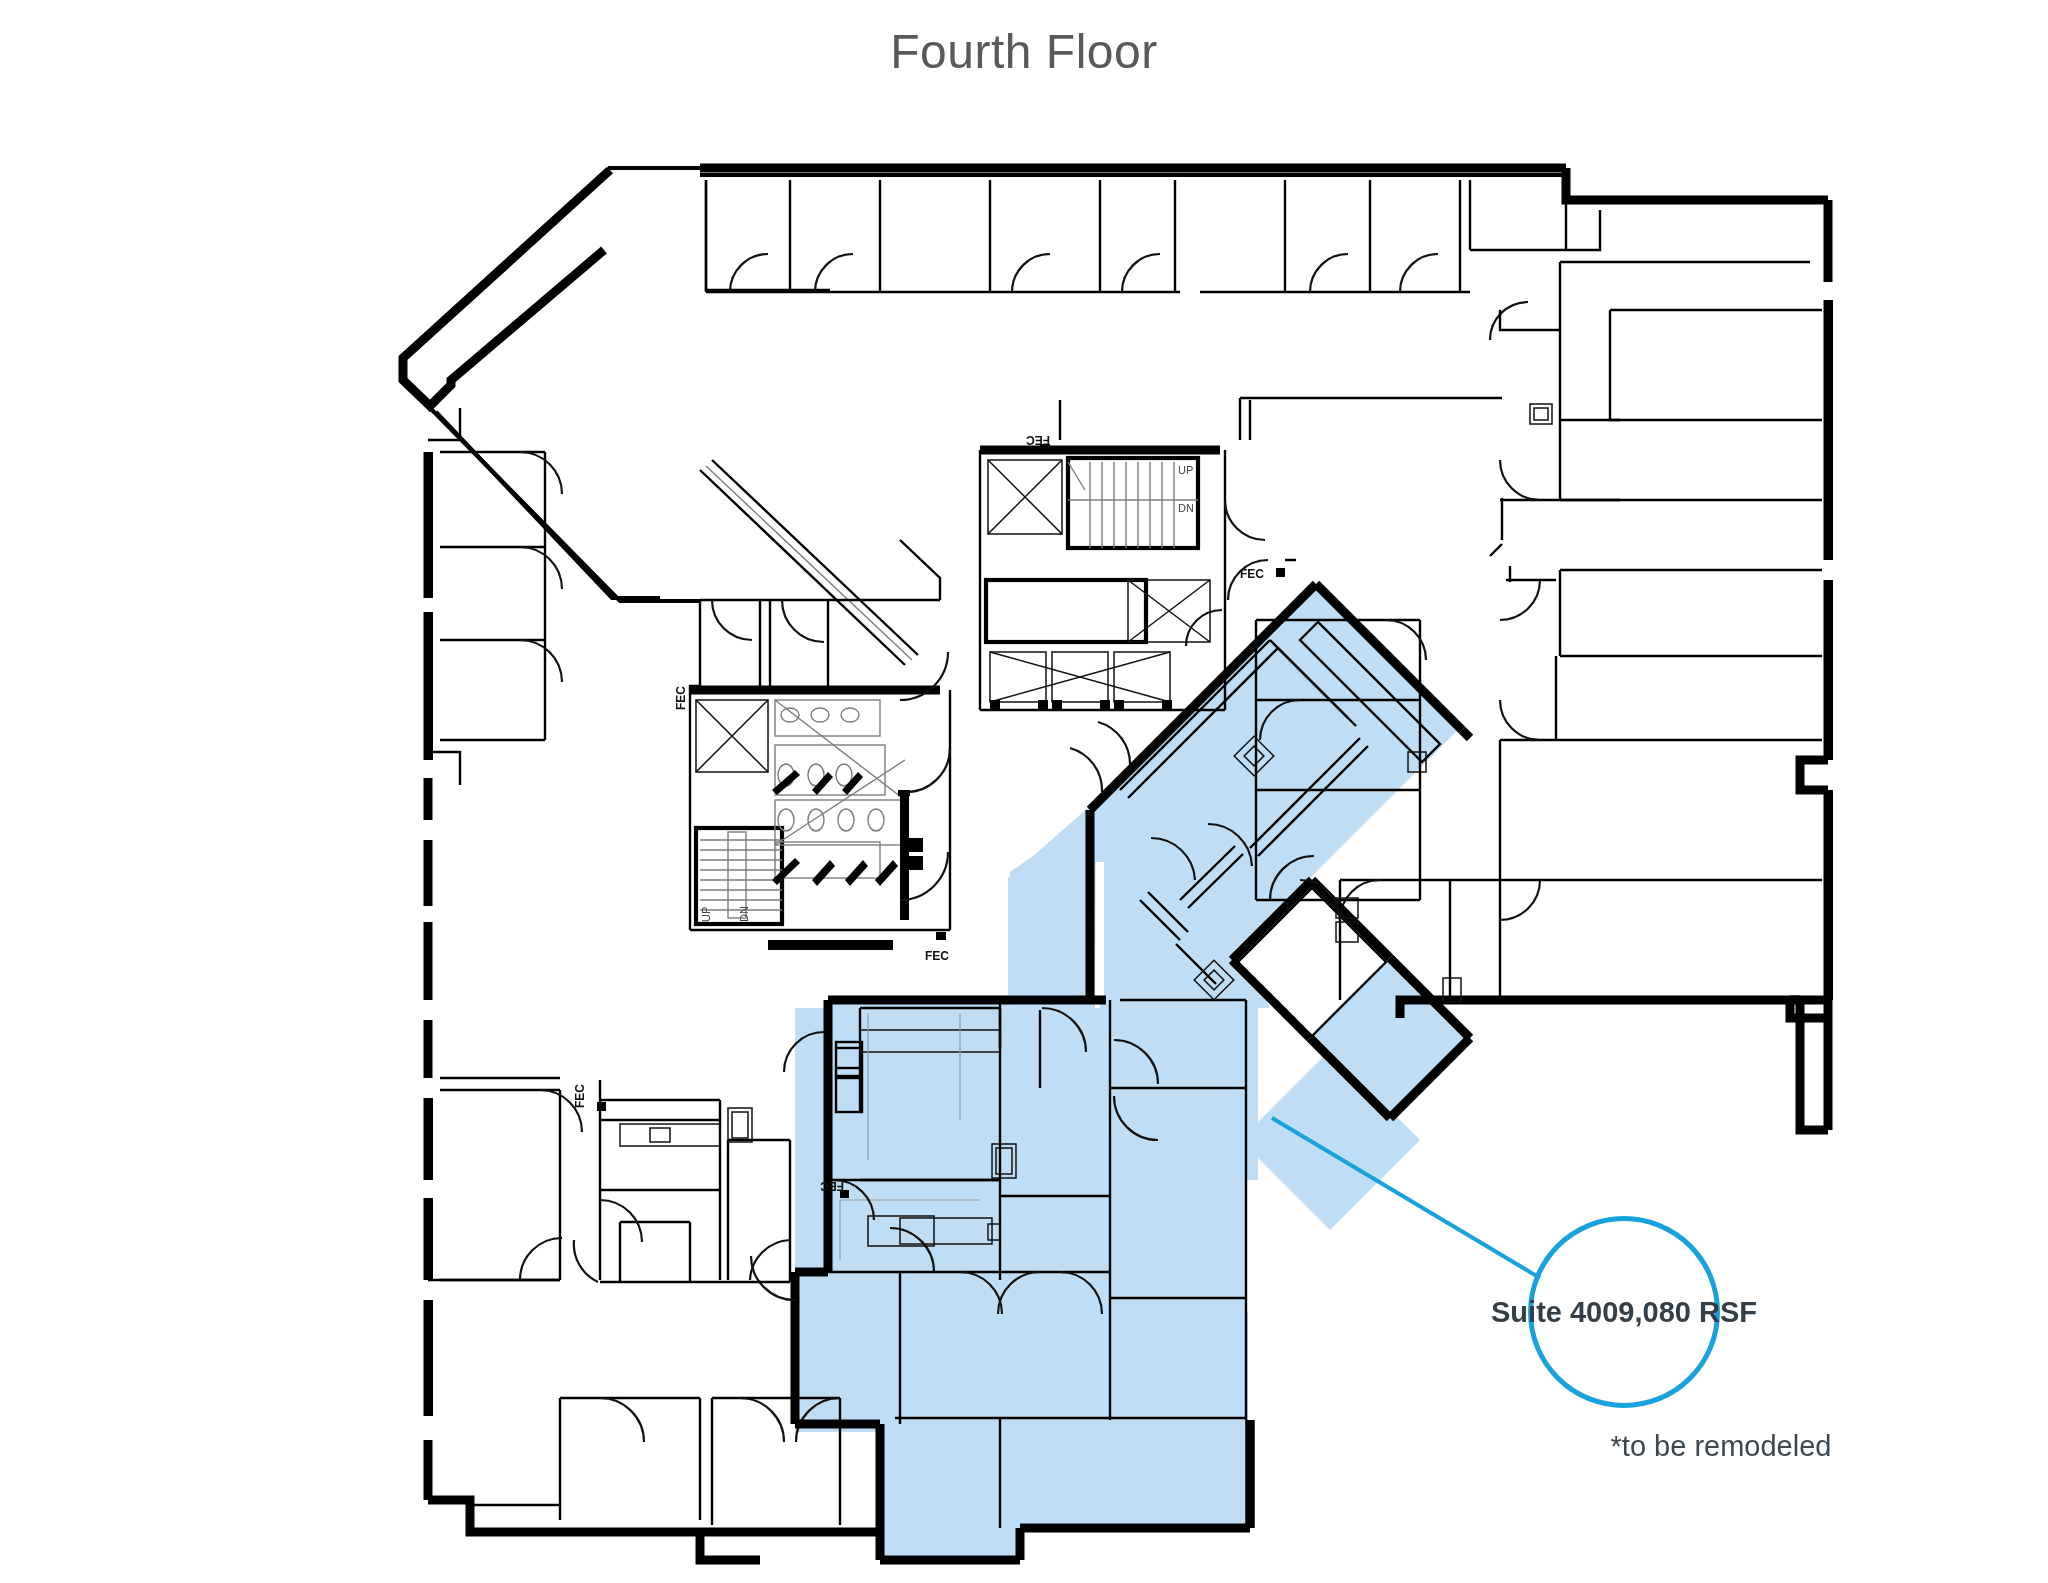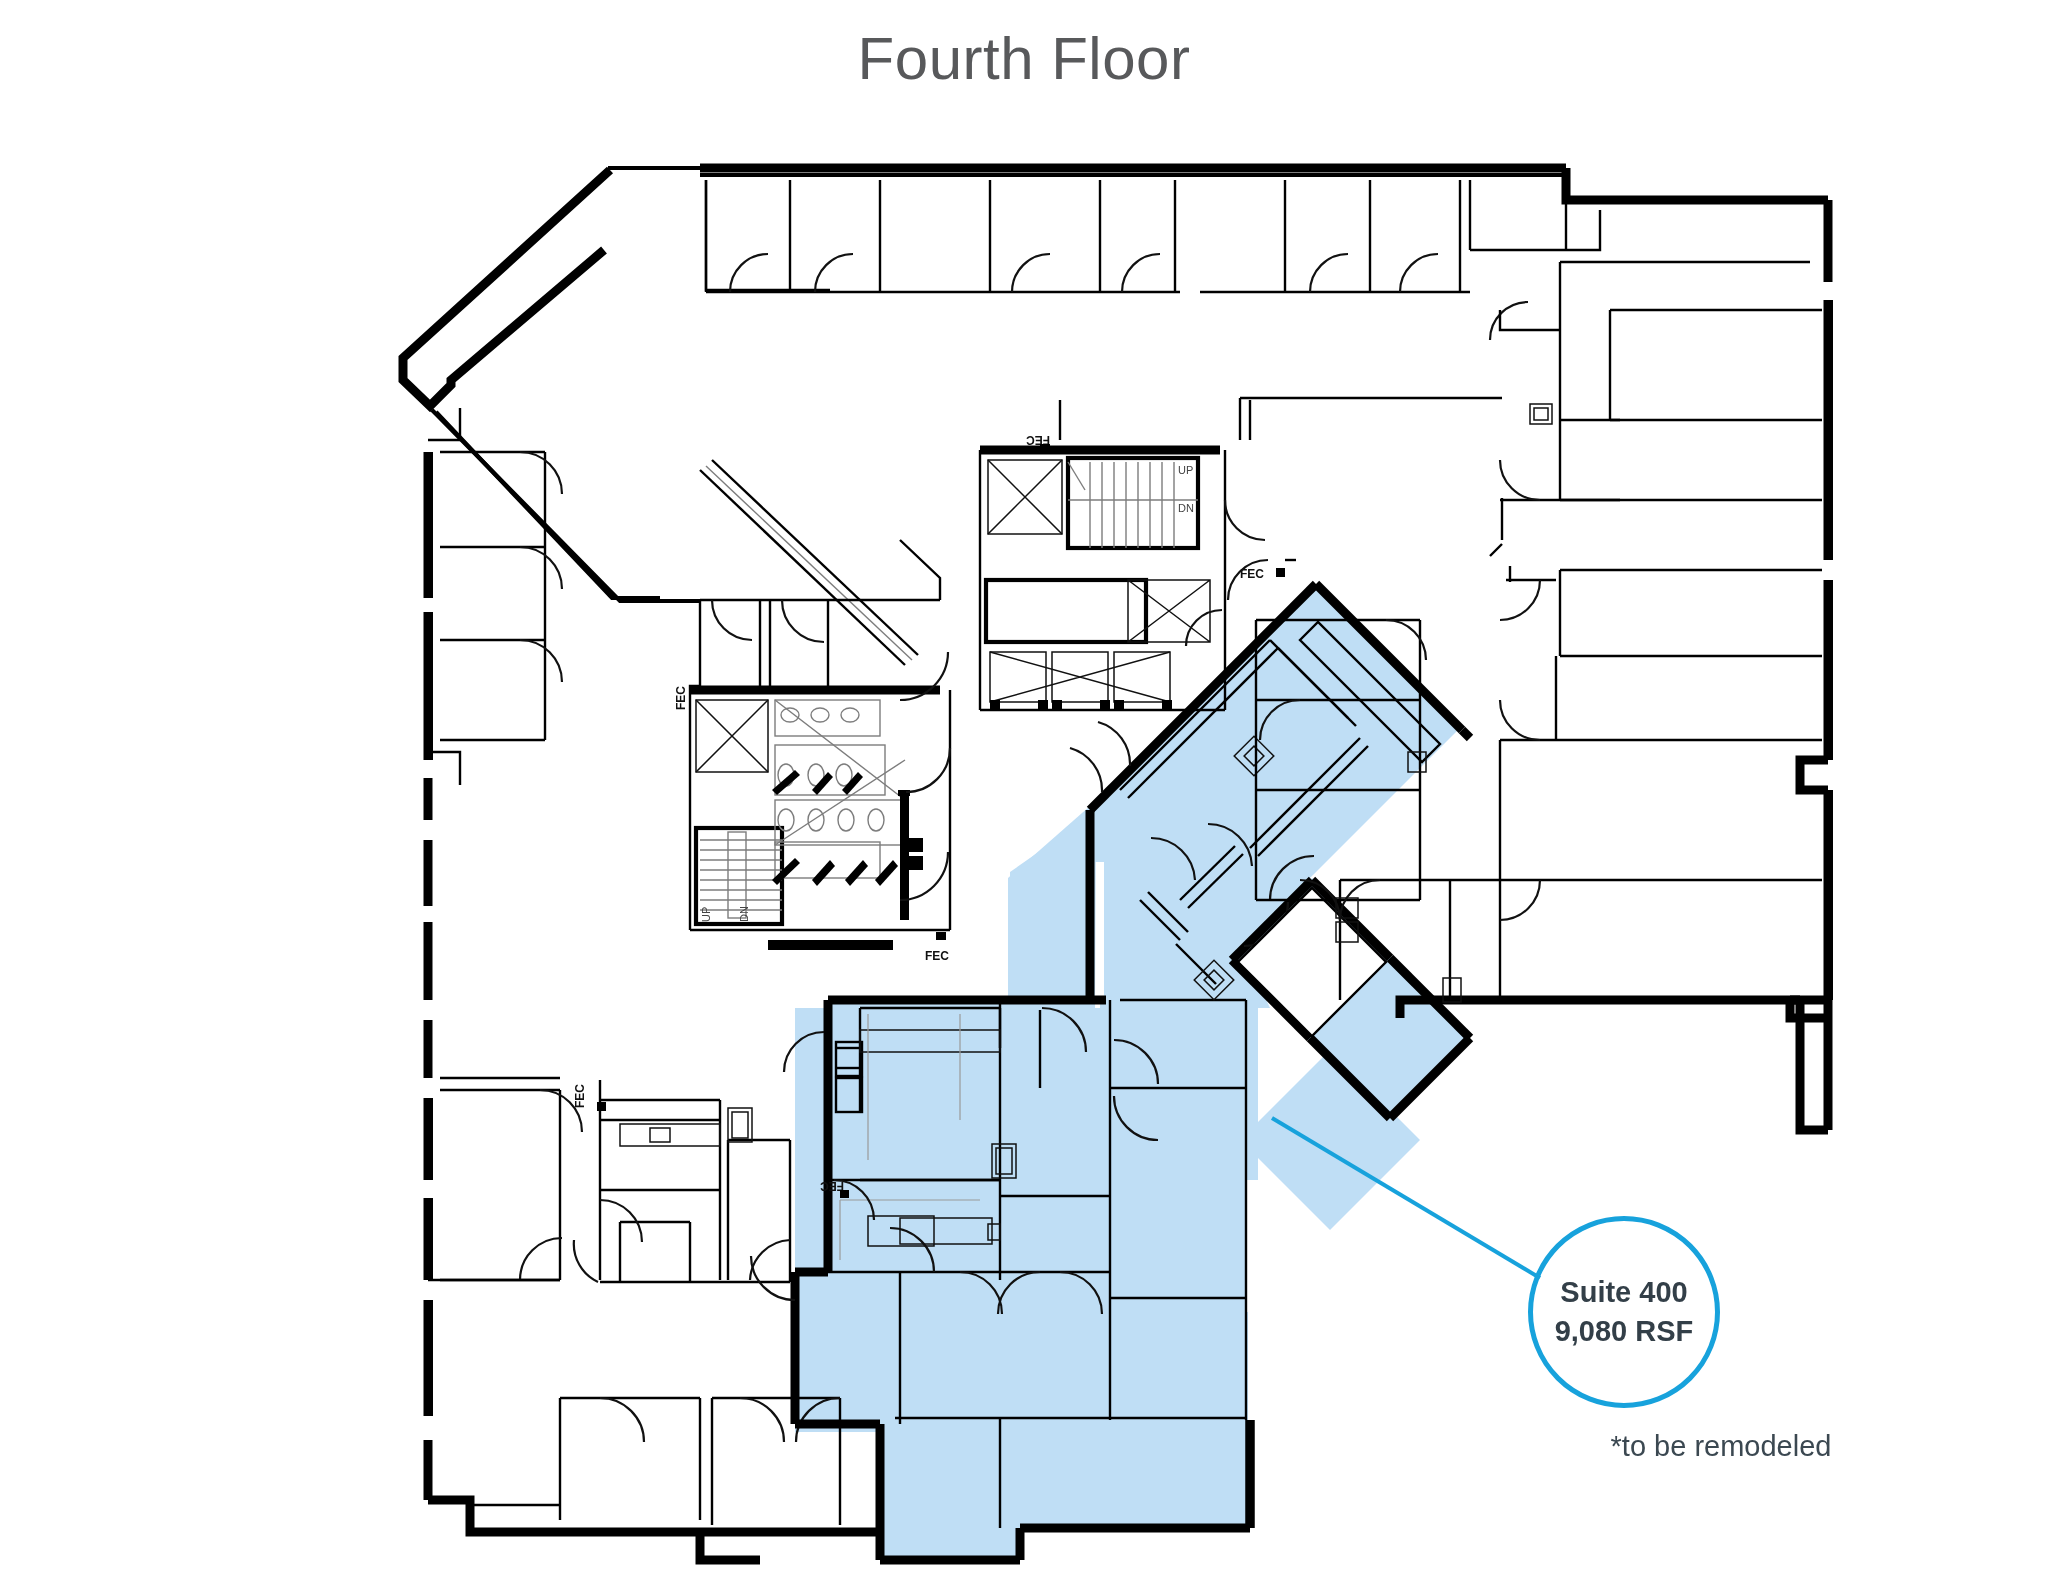--- a/index.html
+++ b/index.html
@@ -6,32 +6,32 @@
   html,body{margin:0;padding:0;background:#ffffff;}
   body{
     width:2048px;height:1583px;position:relative;overflow:hidden;
     font-family:"Liberation Sans", sans-serif;
   }
   #page{position:absolute;inset:0;background:#fff;}
 
   
   #title{
     position:absolute;left:0;top:24px;width:2048px;text-align:center;
-    font-size:60px;font-weight:400;color:#58595b;letter-spacing:.5px;
+    font-size:48px;font-weight:400;color:#58595b;letter-spacing:.5px;
     font-family:"Liberation Sans", sans-serif;
   }
 
   
   #plan{position:absolute;left:0;top:0;width:2048px;height:1583px;}
 
   
   #callout{
     position:absolute;left:1528px;top:1216px;width:192px;height:192px;
     border-radius:50%;border:5px solid #17a2dc;box-sizing:border-box;
-    display:flex;flex-direction:column;align-items:center;justify-content:center;
+    display:flex;flex-direction:row;align-items:center;justify-content:center;
     background:transparent;
   }
   #callout .ln{
     font-size:29px;font-weight:700;color:#333f48;line-height:1.33;
     white-space:nowrap;font-family:"Liberation Sans", sans-serif;
   }
   #footnote{
     position:absolute;left:1561px;top:1430px;width:320px;text-align:center;
     font-size:29px;color:#3b4851;font-family:"Liberation Sans", sans-serif;
     white-space:nowrap;

